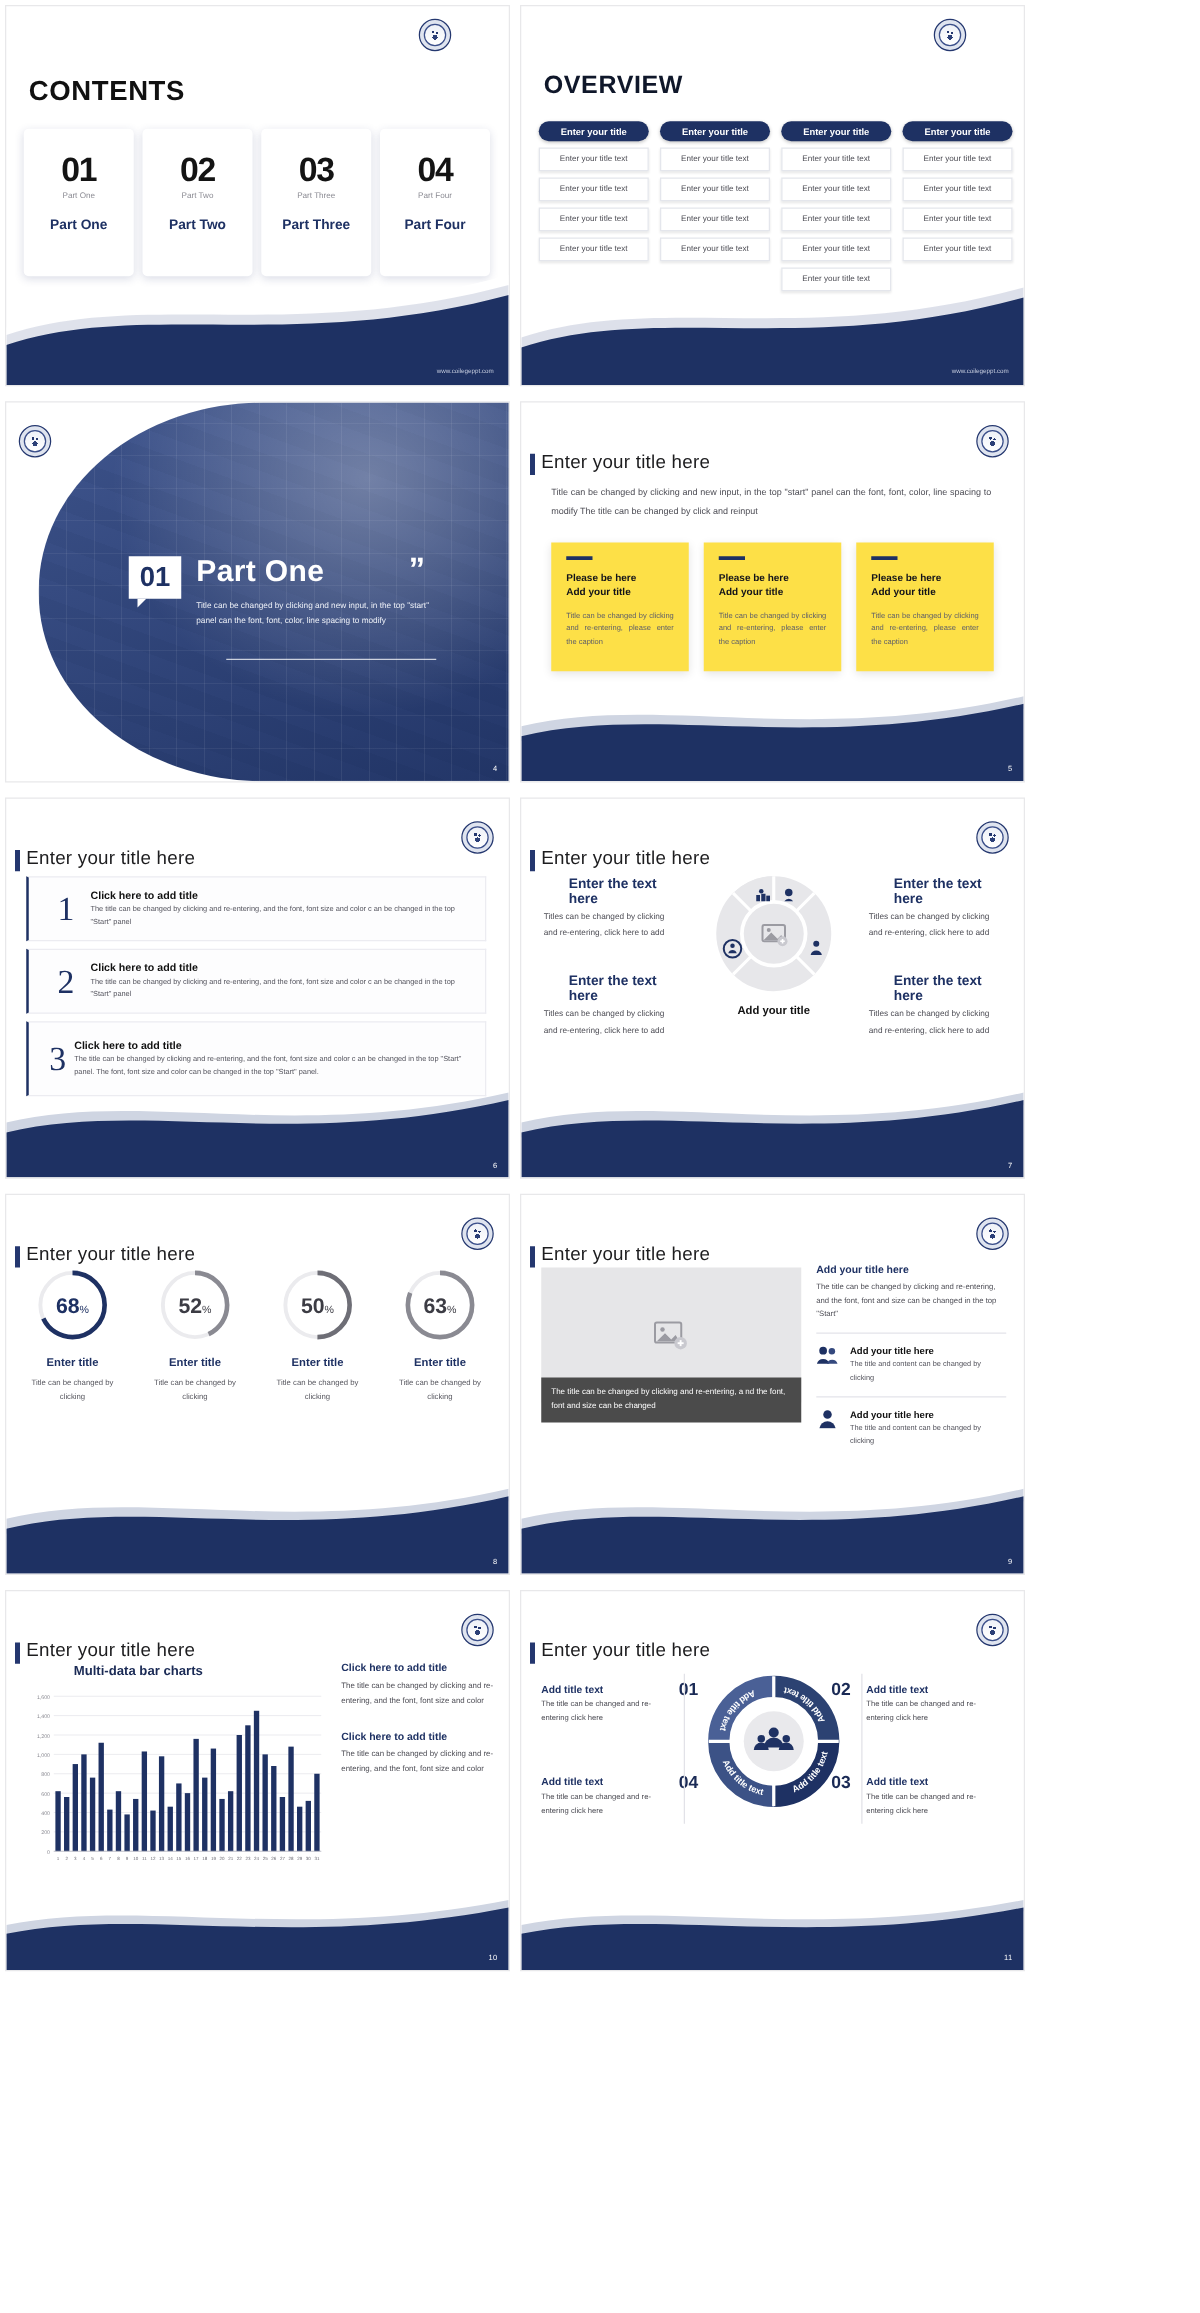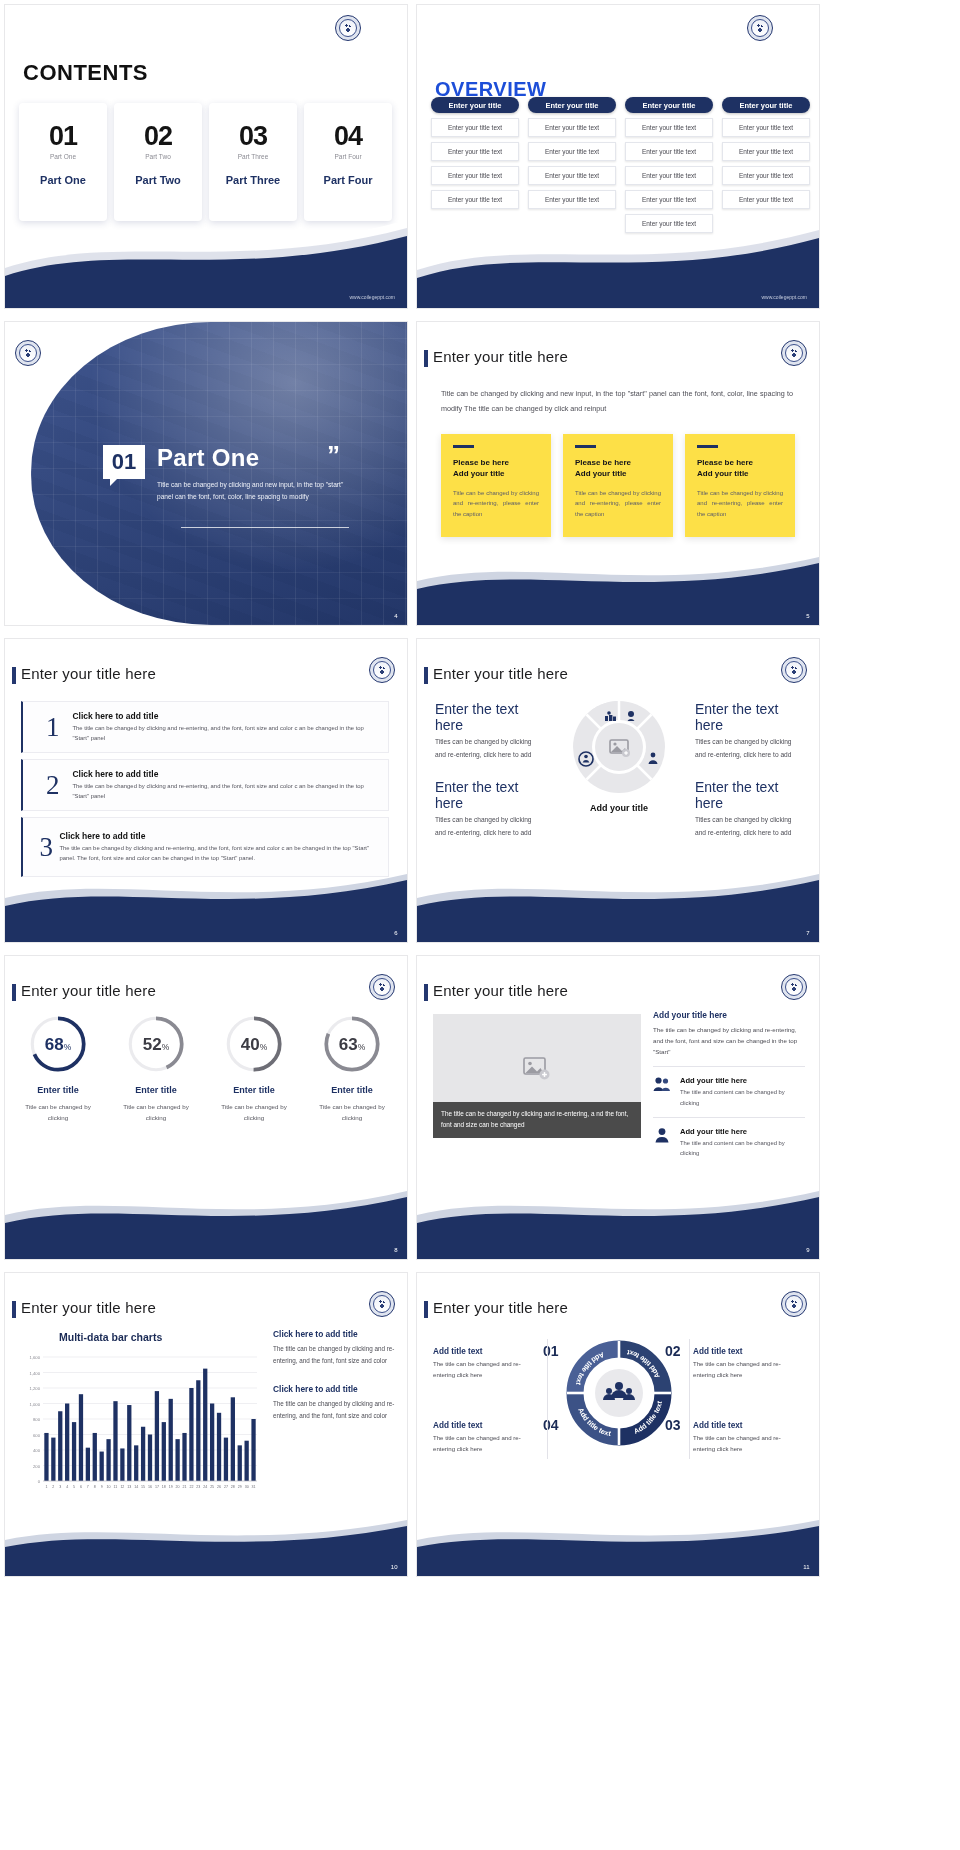--- a/index.html
+++ b/index.html
@@ -46,21 +46,21 @@
   }
   .wave-bottom svg { display:block; width:100%; height:100%; }
   .pagenum {
     position: absolute; right: 9px; bottom: 6px;
     font-size: 6px; color: #ffffff; letter-spacing: .3px;
   }
   .url {
     position:absolute; right: 12px; bottom: 8px; font-size:5px; color:#c4cbdd;
   }
   .sec-title {
-    position: absolute; left: 16px; top: 26px;
+    position: absolute; left: 16px; top: 39px;
     font-size: 15px; color: #1d1d1f; font-weight: 400;
     letter-spacing: .2px;
   }
   .sec-title::before {
     content:""; position:absolute; left:-9px; top:2px;
     width:4px; height:17px; background:#24376f;
   }
 
   
   .s2 .big-title {
@@ -77,21 +77,21 @@
     padding-top:18px;
   }
   .s2 .card .num { font-size:27px; font-weight:bold; color:#141414; letter-spacing:-1px;}
   .s2 .card .sub { font-size:6.5px; color:#8b8b93; margin-top:1px;}
   .s2 .card .lbl { font-size:11px; font-weight:bold; color:#1e3163; margin-top:14px;}
   .s2 .swoosh { position:absolute; left:0; right:0; bottom:0; height:110px; }
 
   
   .s3 .ov-title {
     position:absolute; left:18px; top:52px;
-    font-size:20px; font-weight:bold; color:#1d4ed8; letter-spacing:.5px;margin-top:21px;
+    font-size:20px; font-weight:bold; color:#0f172a; letter-spacing:.5px;
   }
   .s3 .cols { position:absolute; left:14px; top:92px; display:flex; gap:9px; }
   .s3 .col { width:88px; display:flex; flex-direction:column; gap:5px; align-items:center;}
   .s3 .pill {
     width:88px; height:16px; border-radius:9px; background:#1e3163;
     color:#fff; font-size:7.5px; font-weight:bold;
     display:flex; align-items:center; justify-content:center;
     box-shadow:0 1px 3px rgba(0,0,0,.25);
   }
   .s3 .cell {
@@ -167,21 +167,21 @@
   }
   .s6 .row .n {
     width:42px; font-family:"Liberation Serif", serif;
     font-size:27px; color:#1e3163; text-align:center; line-height:1;
   }
   .s6 .row .tx h4 { font-size:8.5px; color:#111; font-weight:bold;}
   .s6 .row .tx p { font-size:5.9px; color:#55555e; margin-top:3px; line-height:1.6;}
 
   
   .s7 .blk { position:absolute; width:108px; }
-  .s7 .blk h4 { font-size:14px; font-weight:normal; color:#1e3163;}
+  .s7 .blk h4 { font-size:11px; font-weight:bold; color:#1e3163;margin-left:20px;}
   .s7 .blk p { font-size:6.6px; color:#4d4d55; line-height:1.95; margin-top:3px;}
   .s7 .donut { position:absolute; left:152px; top:58px; width:100px; height:100px;}
   .s7 .addtitle {
     position:absolute; left:152px; top:164px; width:100px; text-align:center;
     font-size:9px; font-weight:bold; color:#111;
   }
 
   
   .s8 .pctwrap { position:absolute; top:58px; left:12px; display:flex; gap:16px;}
   .s8 .pc { width:82px; display:flex; flex-direction:column; align-items:center;}
@@ -495,21 +495,21 @@
         <div class="t">Enter title</div>
         <div class="d">Title can be changed by clicking</div>
       </div>
       <div class="pc">
         <div class="ring">
           <svg viewBox="0 0 42 42" style="width:100%;height:100%;transform:rotate(-90deg)">
             <circle cx="21" cy="21" r="18" fill="none" stroke="#ebebee" stroke-width="2.2"></circle>
             <circle cx="21" cy="21" r="18" fill="none" stroke="#6e6e76" stroke-width="2.6" stroke-dasharray="56.5 113.5" stroke-linecap="butt"></circle>
           </svg>
           <div class="val" style="color:#3c3c44">
-            <b>40</b>
+            <b>50</b>
             <i>%</i>
           </div>
         </div>
         <div class="t">Enter title</div>
         <div class="d">Title can be changed by clicking</div>
       </div>
       <div class="pc">
         <div class="ring">
           <svg viewBox="0 0 42 42" style="width:100%;height:100%;transform:rotate(-90deg)">
             <circle cx="21" cy="21" r="18" fill="none" stroke="#ebebee" stroke-width="2.2"></circle>

